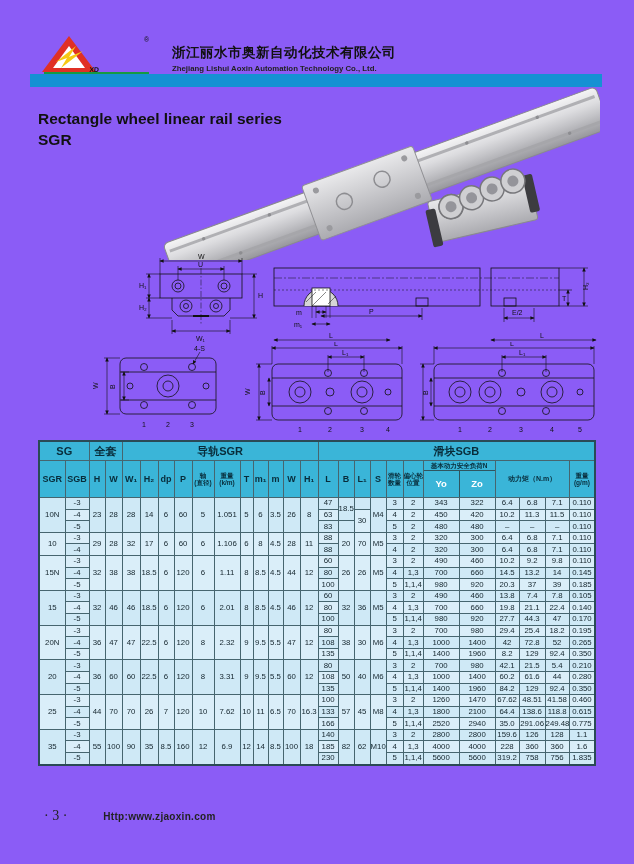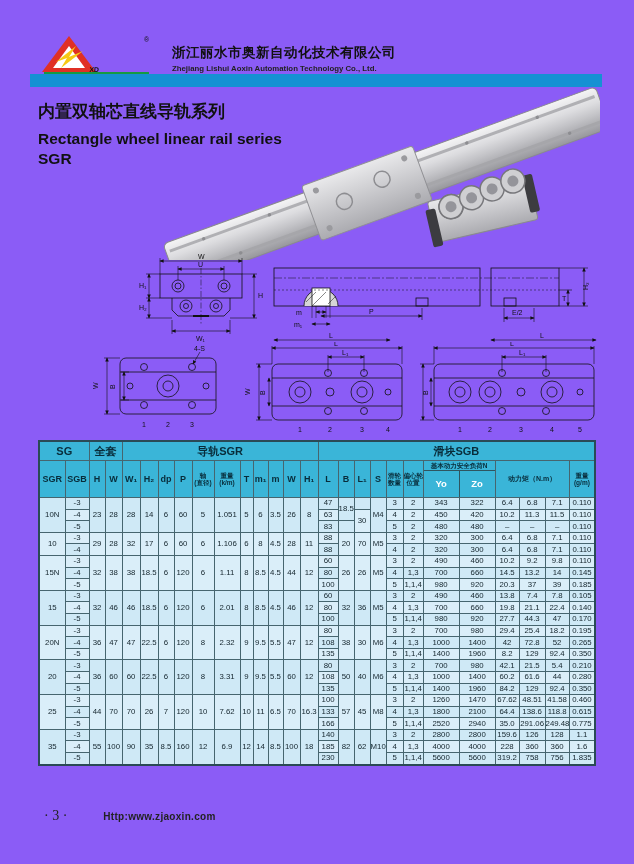--- a/index.html
+++ b/index.html
@@ -79,21 +79,20 @@
     <rect x="8" y="40" width="105" height="2.4" fill="#159a43"></rect>
     <text x="108" y="10" font-size="10" fill="#444">®</text>
   </svg>
   <div class="company">
     <div class="cn">浙江丽水市奥新自动化技术有限公司</div>
     <div class="en">Zhejiang Lishui Aoxin Automation Technology Co., Ltd.</div>
   </div>
   <div class="blue-bar"></div>
 
   <div class="title">
-    <div class="t-cn">内置双轴芯直线导轨系列</div>
     <div class="t-en">Rectangle wheel linear rail series</div>
     <div class="t-sgr">SGR</div>
   </div>
 
   <svg class="photos" viewBox="0 0 462 176">
     <g transform="translate(25,160) rotate(-20)">
       <rect x="0" y="0" width="460" height="44" rx="5" fill="url(#metal)" stroke="#8a8a8e" stroke-width="1"></rect>
       <line x1="4" y1="9" x2="456" y2="9" stroke="#b0b0b4" stroke-width="3"></line>
       <line x1="4" y1="35" x2="456" y2="35" stroke="#a6a6aa" stroke-width="3"></line>
       <circle cx="40" cy="9" r="1.7" fill="#8d8d91"></circle>

